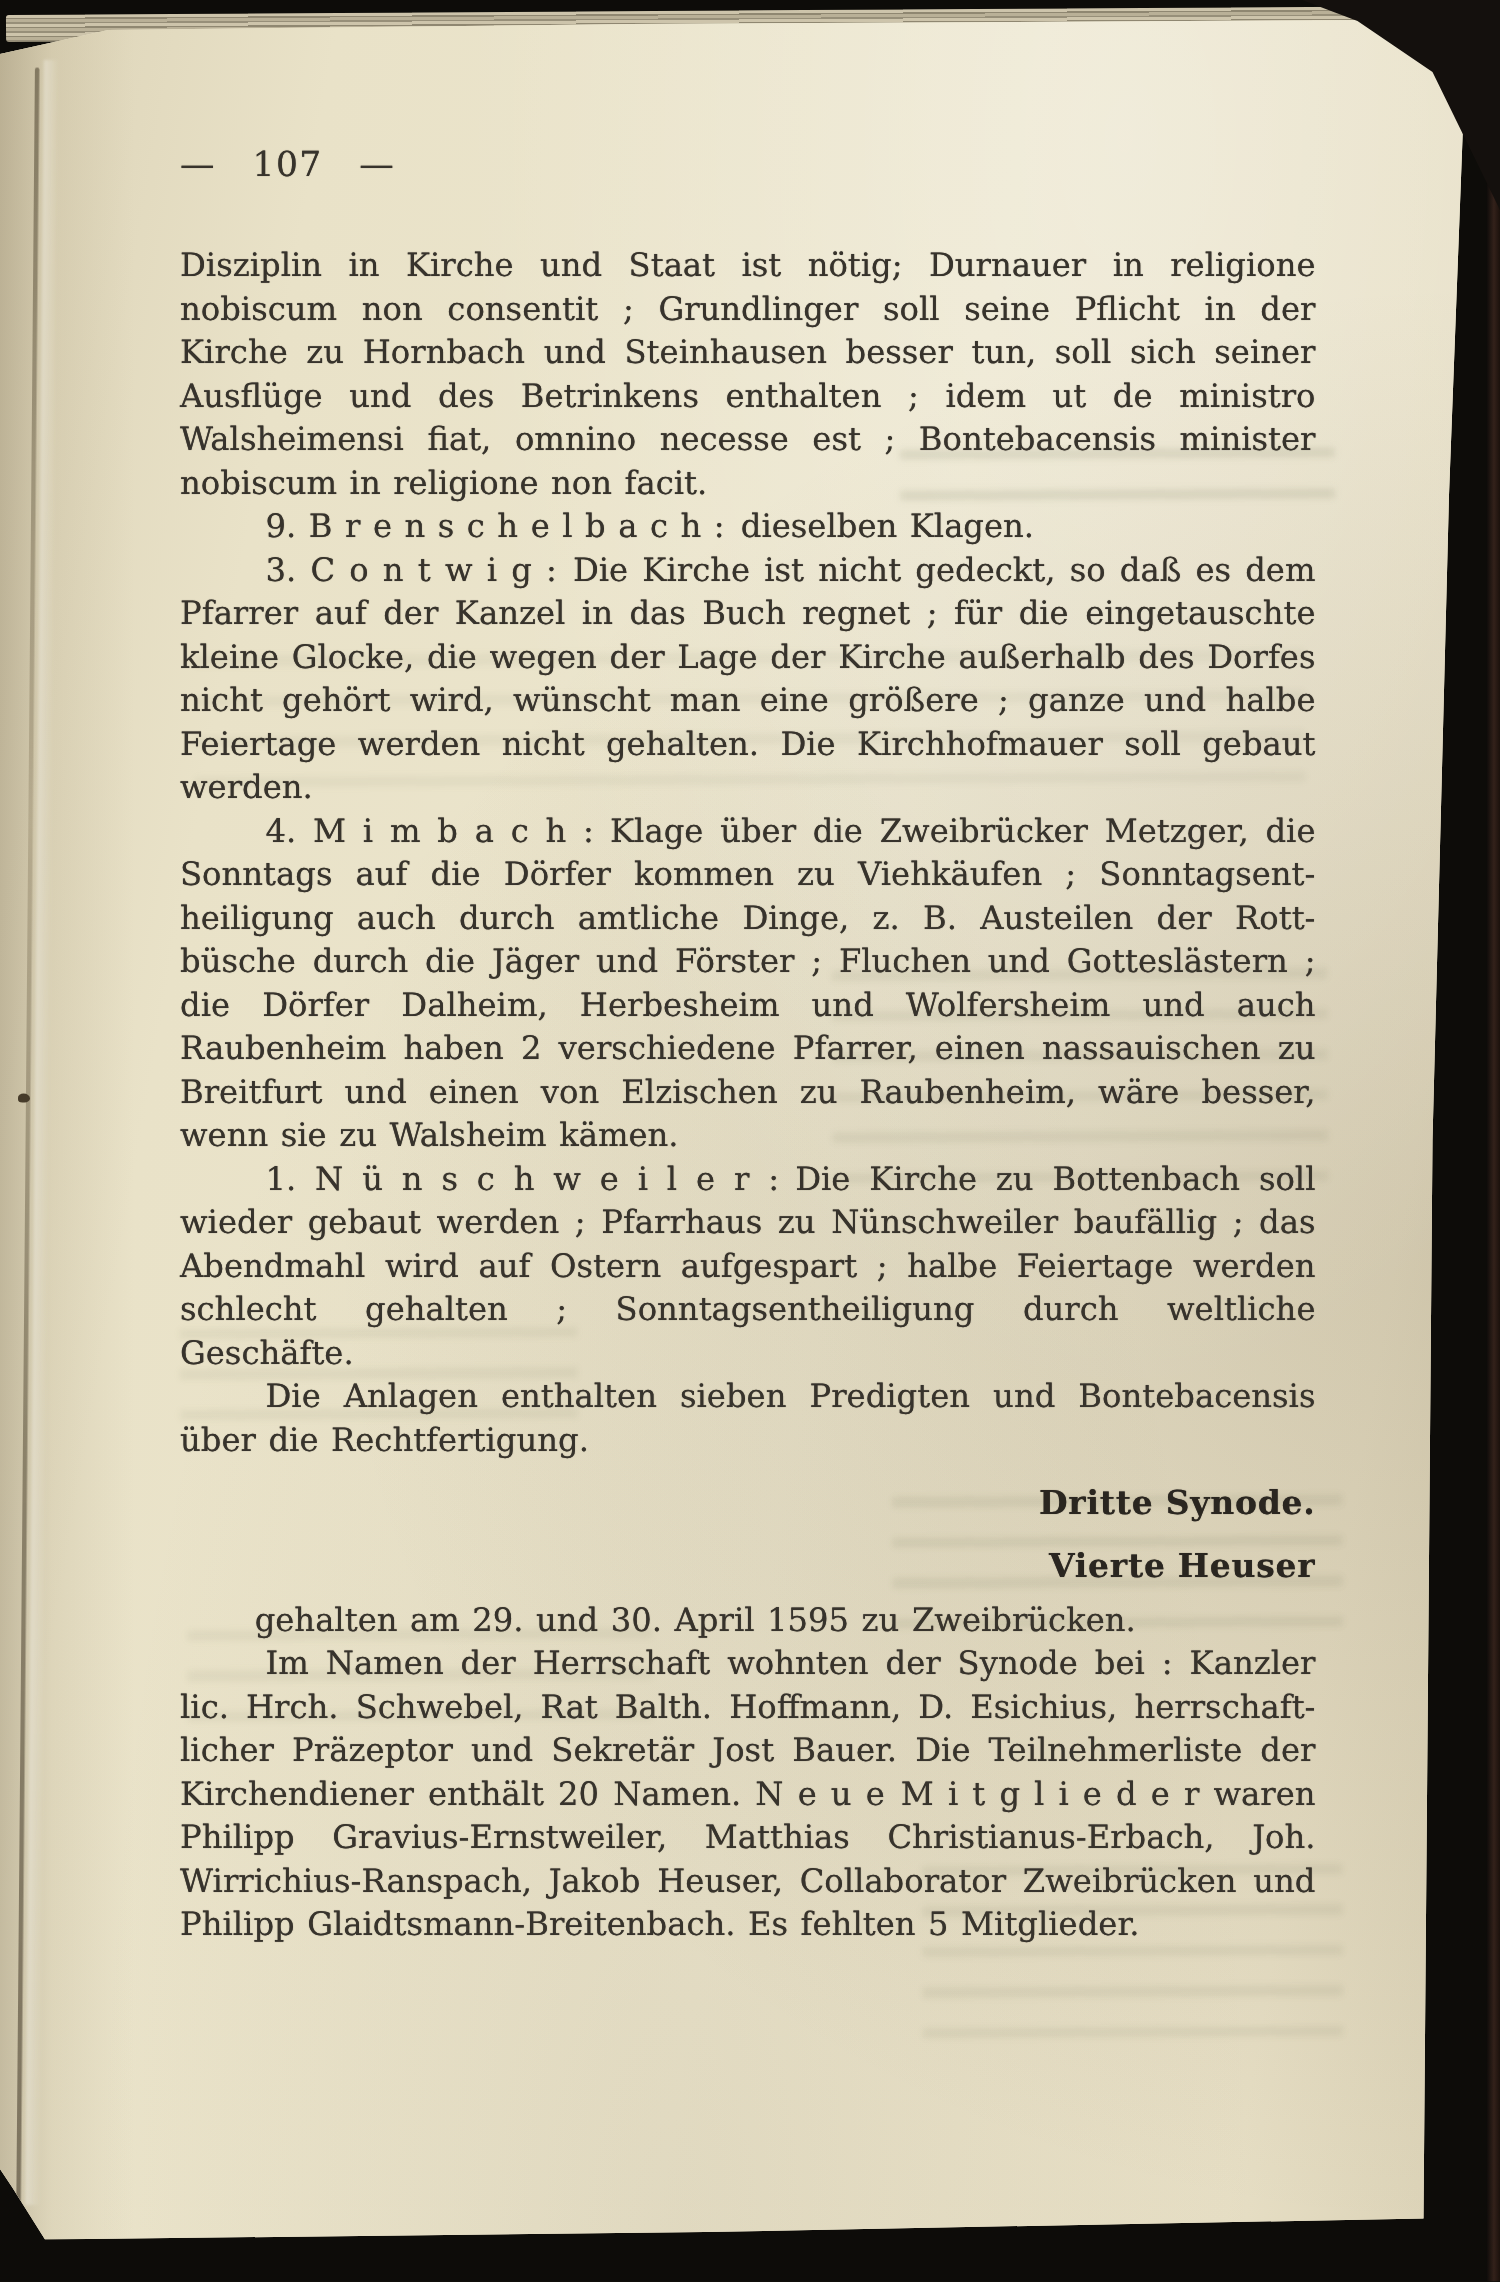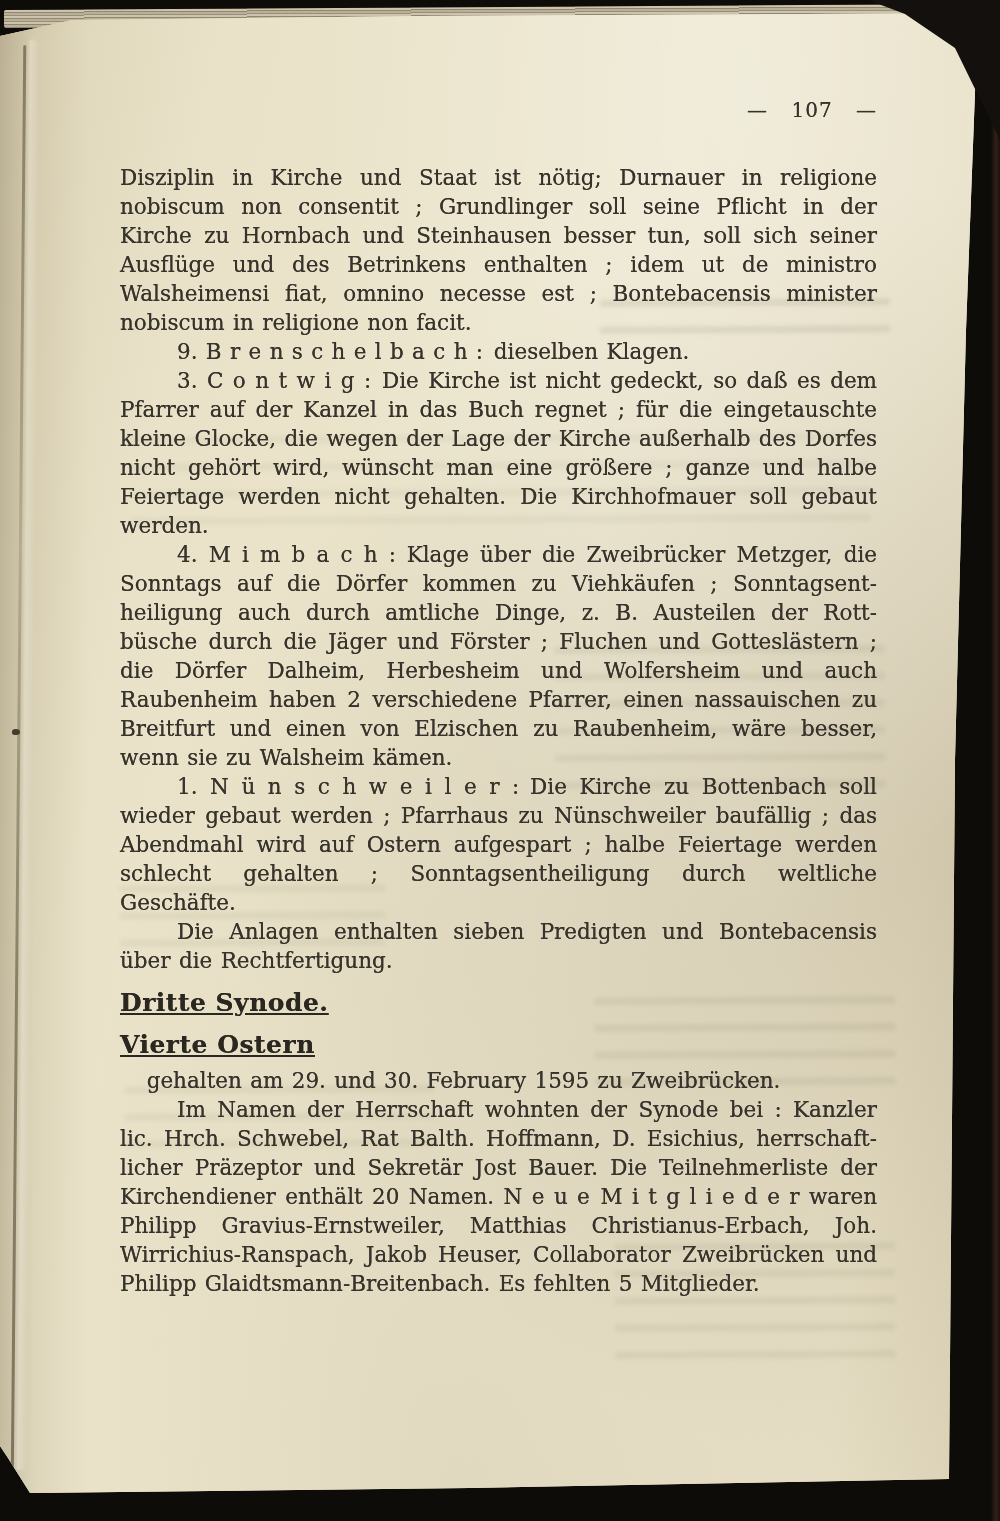--- a/index.html
+++ b/index.html
@@ -97,30 +97,29 @@
 
   
   .content{
     position:absolute;left:120px;top:96px;width:757px;
     color:var(--ink);
     font-size:21.5px;line-height:29px;
     text-shadow:0 0 0.5px rgba(52,46,38,0.85);
     hyphens:manual;
   }
   .pageno{
-    text-align:right;font-size:20px;letter-spacing:1px;word-spacing:16px;
+    text-align:left;font-size:23px;letter-spacing:1px;word-spacing:16px;
     margin:0 0 38px 0;
   }
   p{margin:0;text-align:justify;word-spacing:1.5px;}
   p.indent{text-indent:57px;}
   .heading{
-    text-align:left;font-weight:bold;color:var(--heading-ink);
-    font-size:25px;letter-spacing:0.5px;
+    text-align:right;font-weight:bold;color:var(--heading-ink);
+    font-size:22px;letter-spacing:0.5px;
     margin:13px 0 7px 0;
-    text-decoration:underline;
   }
   .centerline{text-align:center;margin:0;}
   .shiftleft{margin-right:70px;}
 </style>
 </head>
 <body>
 
 <div class="scene">
 
   <div class="edge-top"></div>
@@ -141,22 +140,22 @@
 
       <p>Disziplin in Kirche und Staat ist nötig; Durnauer in religione nobiscum non consentit ; Grundlinger soll seine Pflicht in der Kirche zu Hornbach und Steinhausen besser tun, soll sich seiner Ausflüge und des Betrinkens enthalten ; idem ut de ministro Walsheimensi fiat, omnino necesse est ; Bontebacensis minister nobiscum in religione non facit.</p>
       <p class="indent">9. B r e n s c h e l b a c h : dieselben Klagen.</p>
       <p class="indent">3. C o n t w i g : Die Kirche ist nicht gedeckt, so daß es dem Pfarrer auf der Kanzel in das Buch regnet ; für die eingetauschte kleine Glocke, die wegen der Lage der Kirche außerhalb des Dorfes nicht gehört wird, wünscht man eine größere ; ganze und halbe Feiertage werden nicht gehalten. Die Kirchhofmauer soll gebaut werden.</p>
       <p class="indent">4. M i m b a c h : Klage über die Zweibrücker Metzger, die Sonntags auf die Dörfer kommen zu Viehkäufen ; Sonntagsent­heiligung auch durch amtliche Dinge, z. B. Austeilen der Rott­büsche durch die Jäger und Förster ; Fluchen und Gotteslästern ; die Dörfer Dalheim, Herbesheim und Wolfersheim und auch Raubenheim haben 2 verschiedene Pfarrer, einen nassauischen zu Breitfurt und einen von Elzischen zu Raubenheim, wäre besser, wenn sie zu Walsheim kämen.</p>
       <p class="indent">1. N ü n s c h w e i l e r : Die Kirche zu Bottenbach soll wieder gebaut werden ; Pfarrhaus zu Nünschweiler baufällig ; das Abend­mahl wird auf Ostern aufgespart ; halbe Feiertage werden schlecht gehalten ; Sonntagsentheiligung durch weltliche Geschäfte.</p>
       <p class="indent">Die Anlagen enthalten sieben Predigten und Bontebacensis über die Rechtfertigung.</p>
 
       <div class="heading">Dritte Synode.</div>
 
-      <div class="heading">Vierte Ostern</div>
-      <p class="centerline shiftleft">gehalten am 29. und 30. February 1595 zu Zweibrücken.</p>
+      <div class="heading">Vierte Heuser</div>
+      <p class="centerline shiftleft">gehalten am 29. und 30. April 1595 zu Zweibrücken.</p>
 
       <p class="indent">Im Namen der Herrschaft wohnten der Synode bei : Kanzler lic. Hrch. Schwebel, Rat Balth. Hoffmann, D. Esichius, herrschaft­licher Präzeptor und Sekretär Jost Bauer. Die Teilnehmerliste der Kirchendiener enthält 20 Namen. N e u e M i t g l i e d e r waren Philipp Gravius-Ernstweiler, Matthias Christianus-Erbach, Joh. Wirrichius-Ranspach, Jakob Heuser, Collaborator Zweibrücken und Philipp Glaidtsmann-Breitenbach. Es fehlten 5 Mitglieder.</p>
     </div>
 
     <div class="gutter-shade"></div>
     <div class="crease"></div>
     <div class="crease-highlight"></div>
     <div class="speck"></div>
   </div>
 

